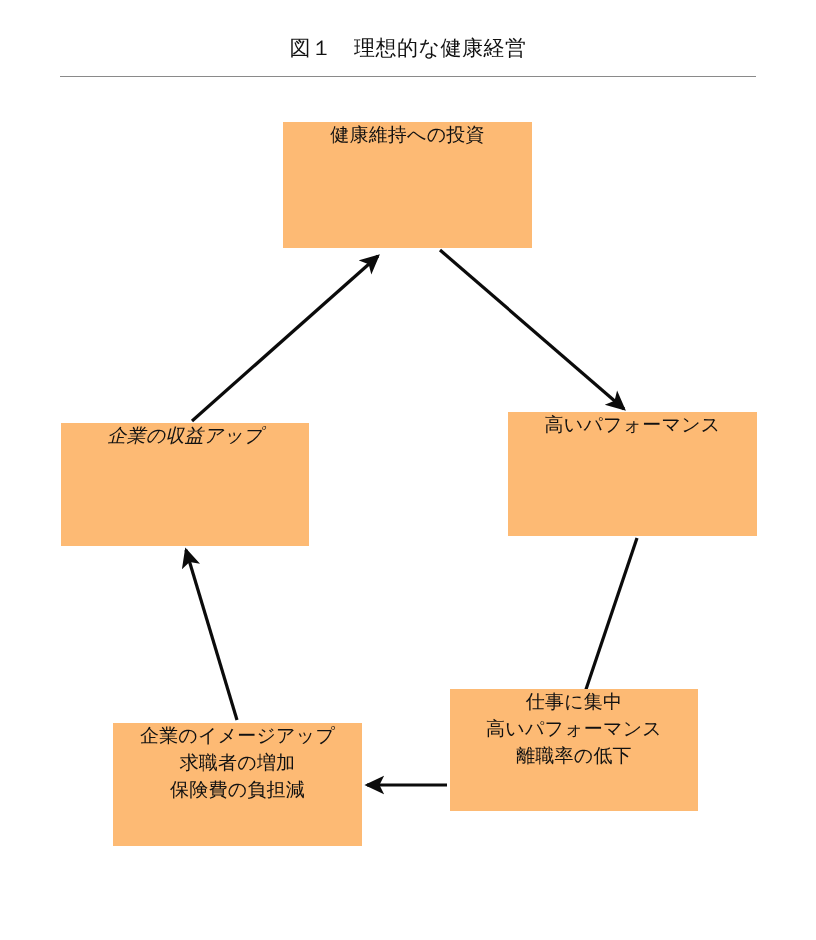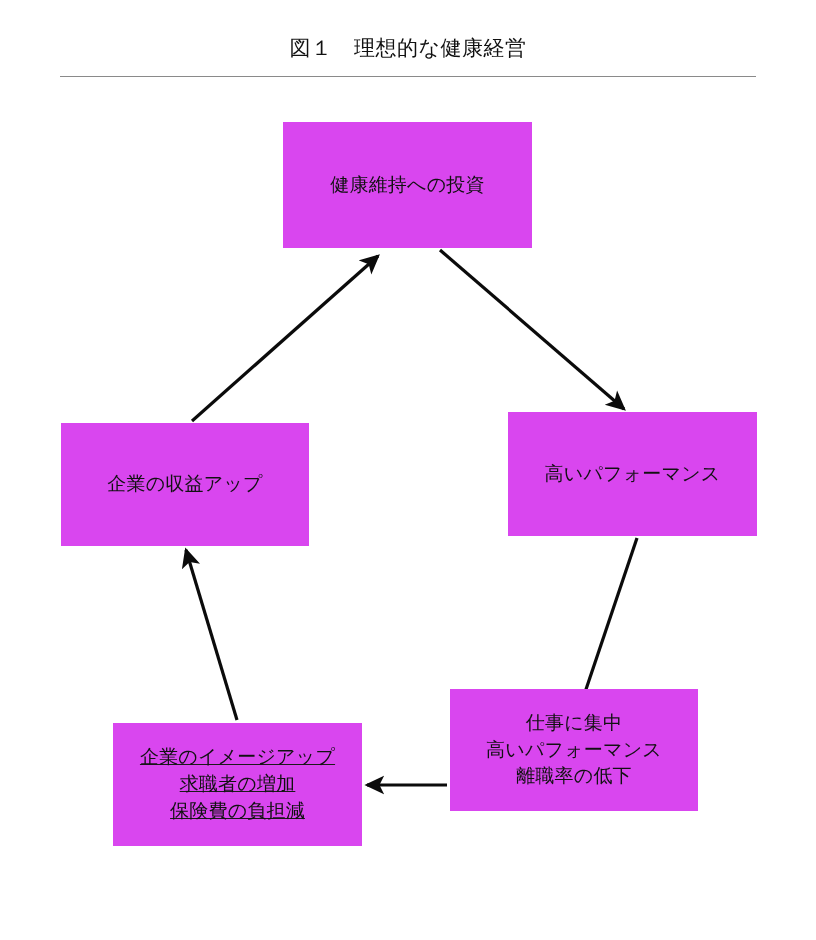--- a/index.html
+++ b/index.html
@@ -36,23 +36,23 @@
   .title-rule {
     position: absolute;
     left: 60px;
     top: 76px;
     width: 696px;
     height: 1px;
     background: #8a8a8a;
   }
   .node {
     position: absolute;
-    background: #d946ef;
+    background: #fdba74;
     display: flex;
-    align-items: center;
+    align-items: flex-start;
     justify-content: center;
     text-align: center;
     box-sizing: border-box;
   }
   .node-label {
     font-size: 19px;
     line-height: 1.42;
     color: #111111;
     white-space: pre-line;
     letter-spacing: 0.2px;
@@ -61,33 +61,33 @@
     left: 283px;
     top: 122px;
     width: 249px;
     height: 126px;
   }
   #node-revenue {
     left: 61px;
     top: 423px;
     width: 248px;
     height: 123px;
+    font-style: italic;
   }
   #node-health {
     left: 508px;
     top: 412px;
     width: 249px;
     height: 124px;
   }
   #node-image {
     left: 113px;
     top: 723px;
     width: 249px;
     height: 123px;
-    text-decoration: underline;
   }
   #node-performance {
     left: 450px;
     top: 689px;
     width: 248px;
     height: 122px;
   }
   #arrow-layer {
     position: absolute;
     left: 0;

